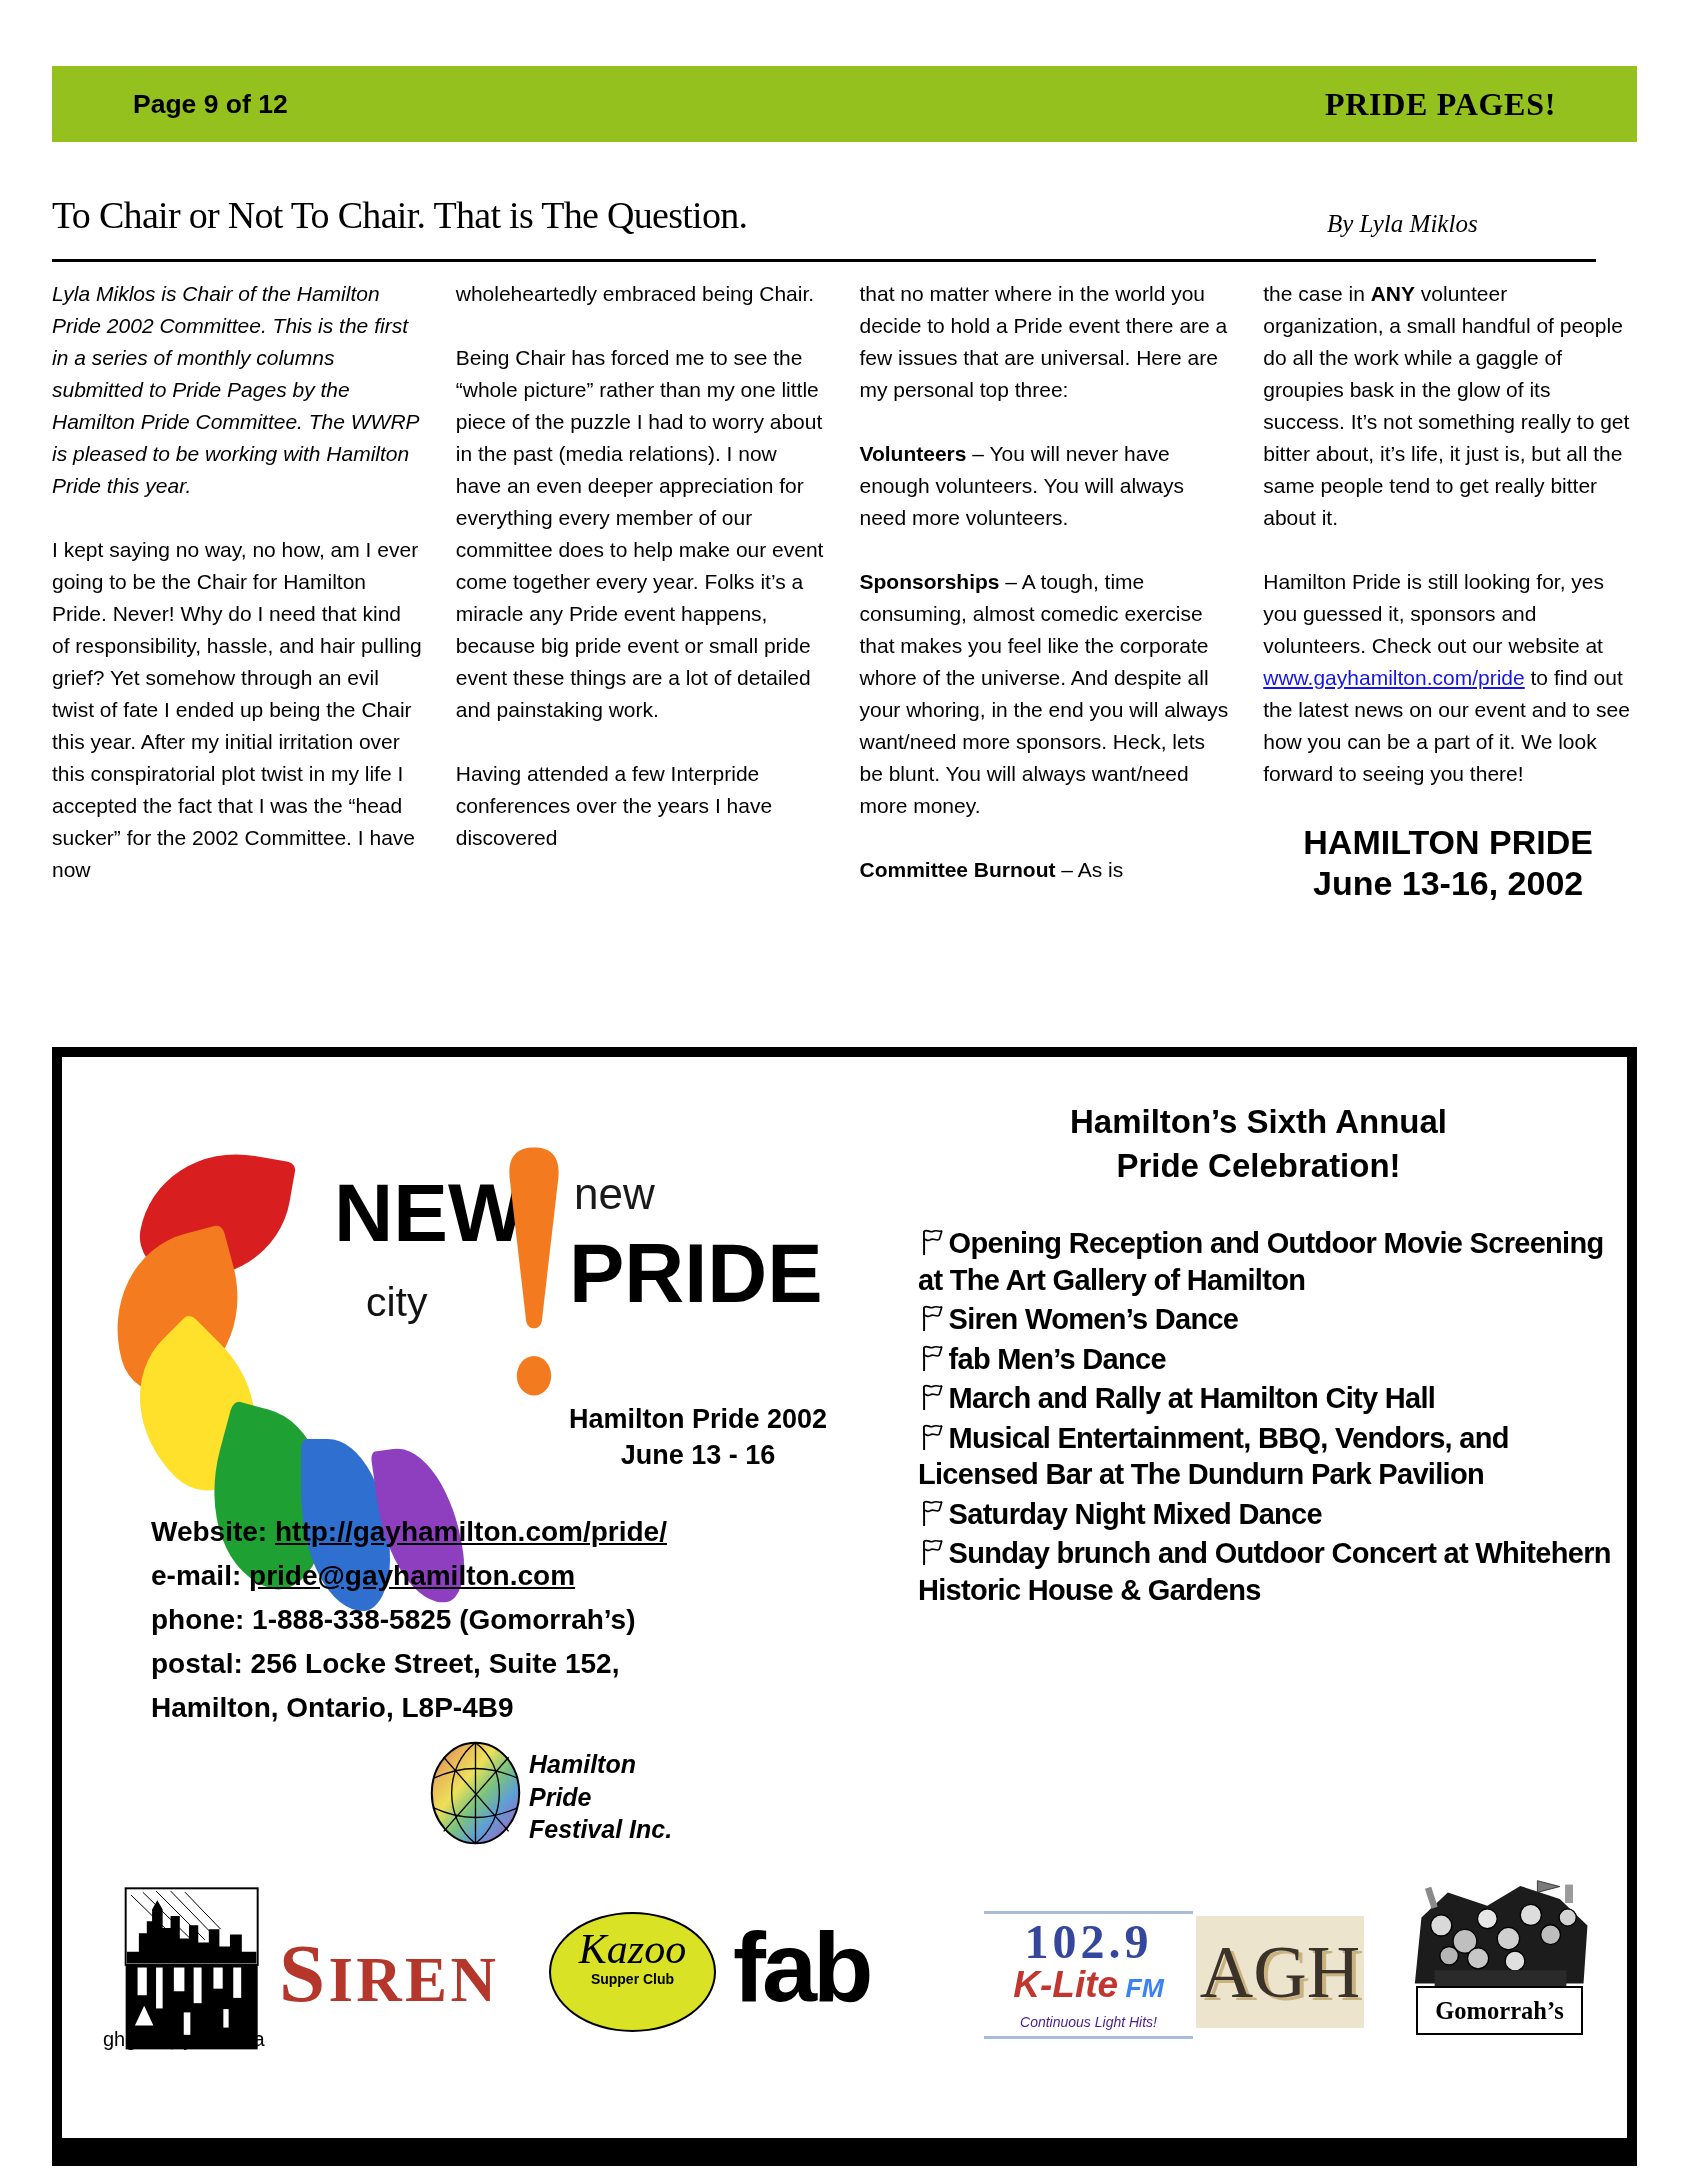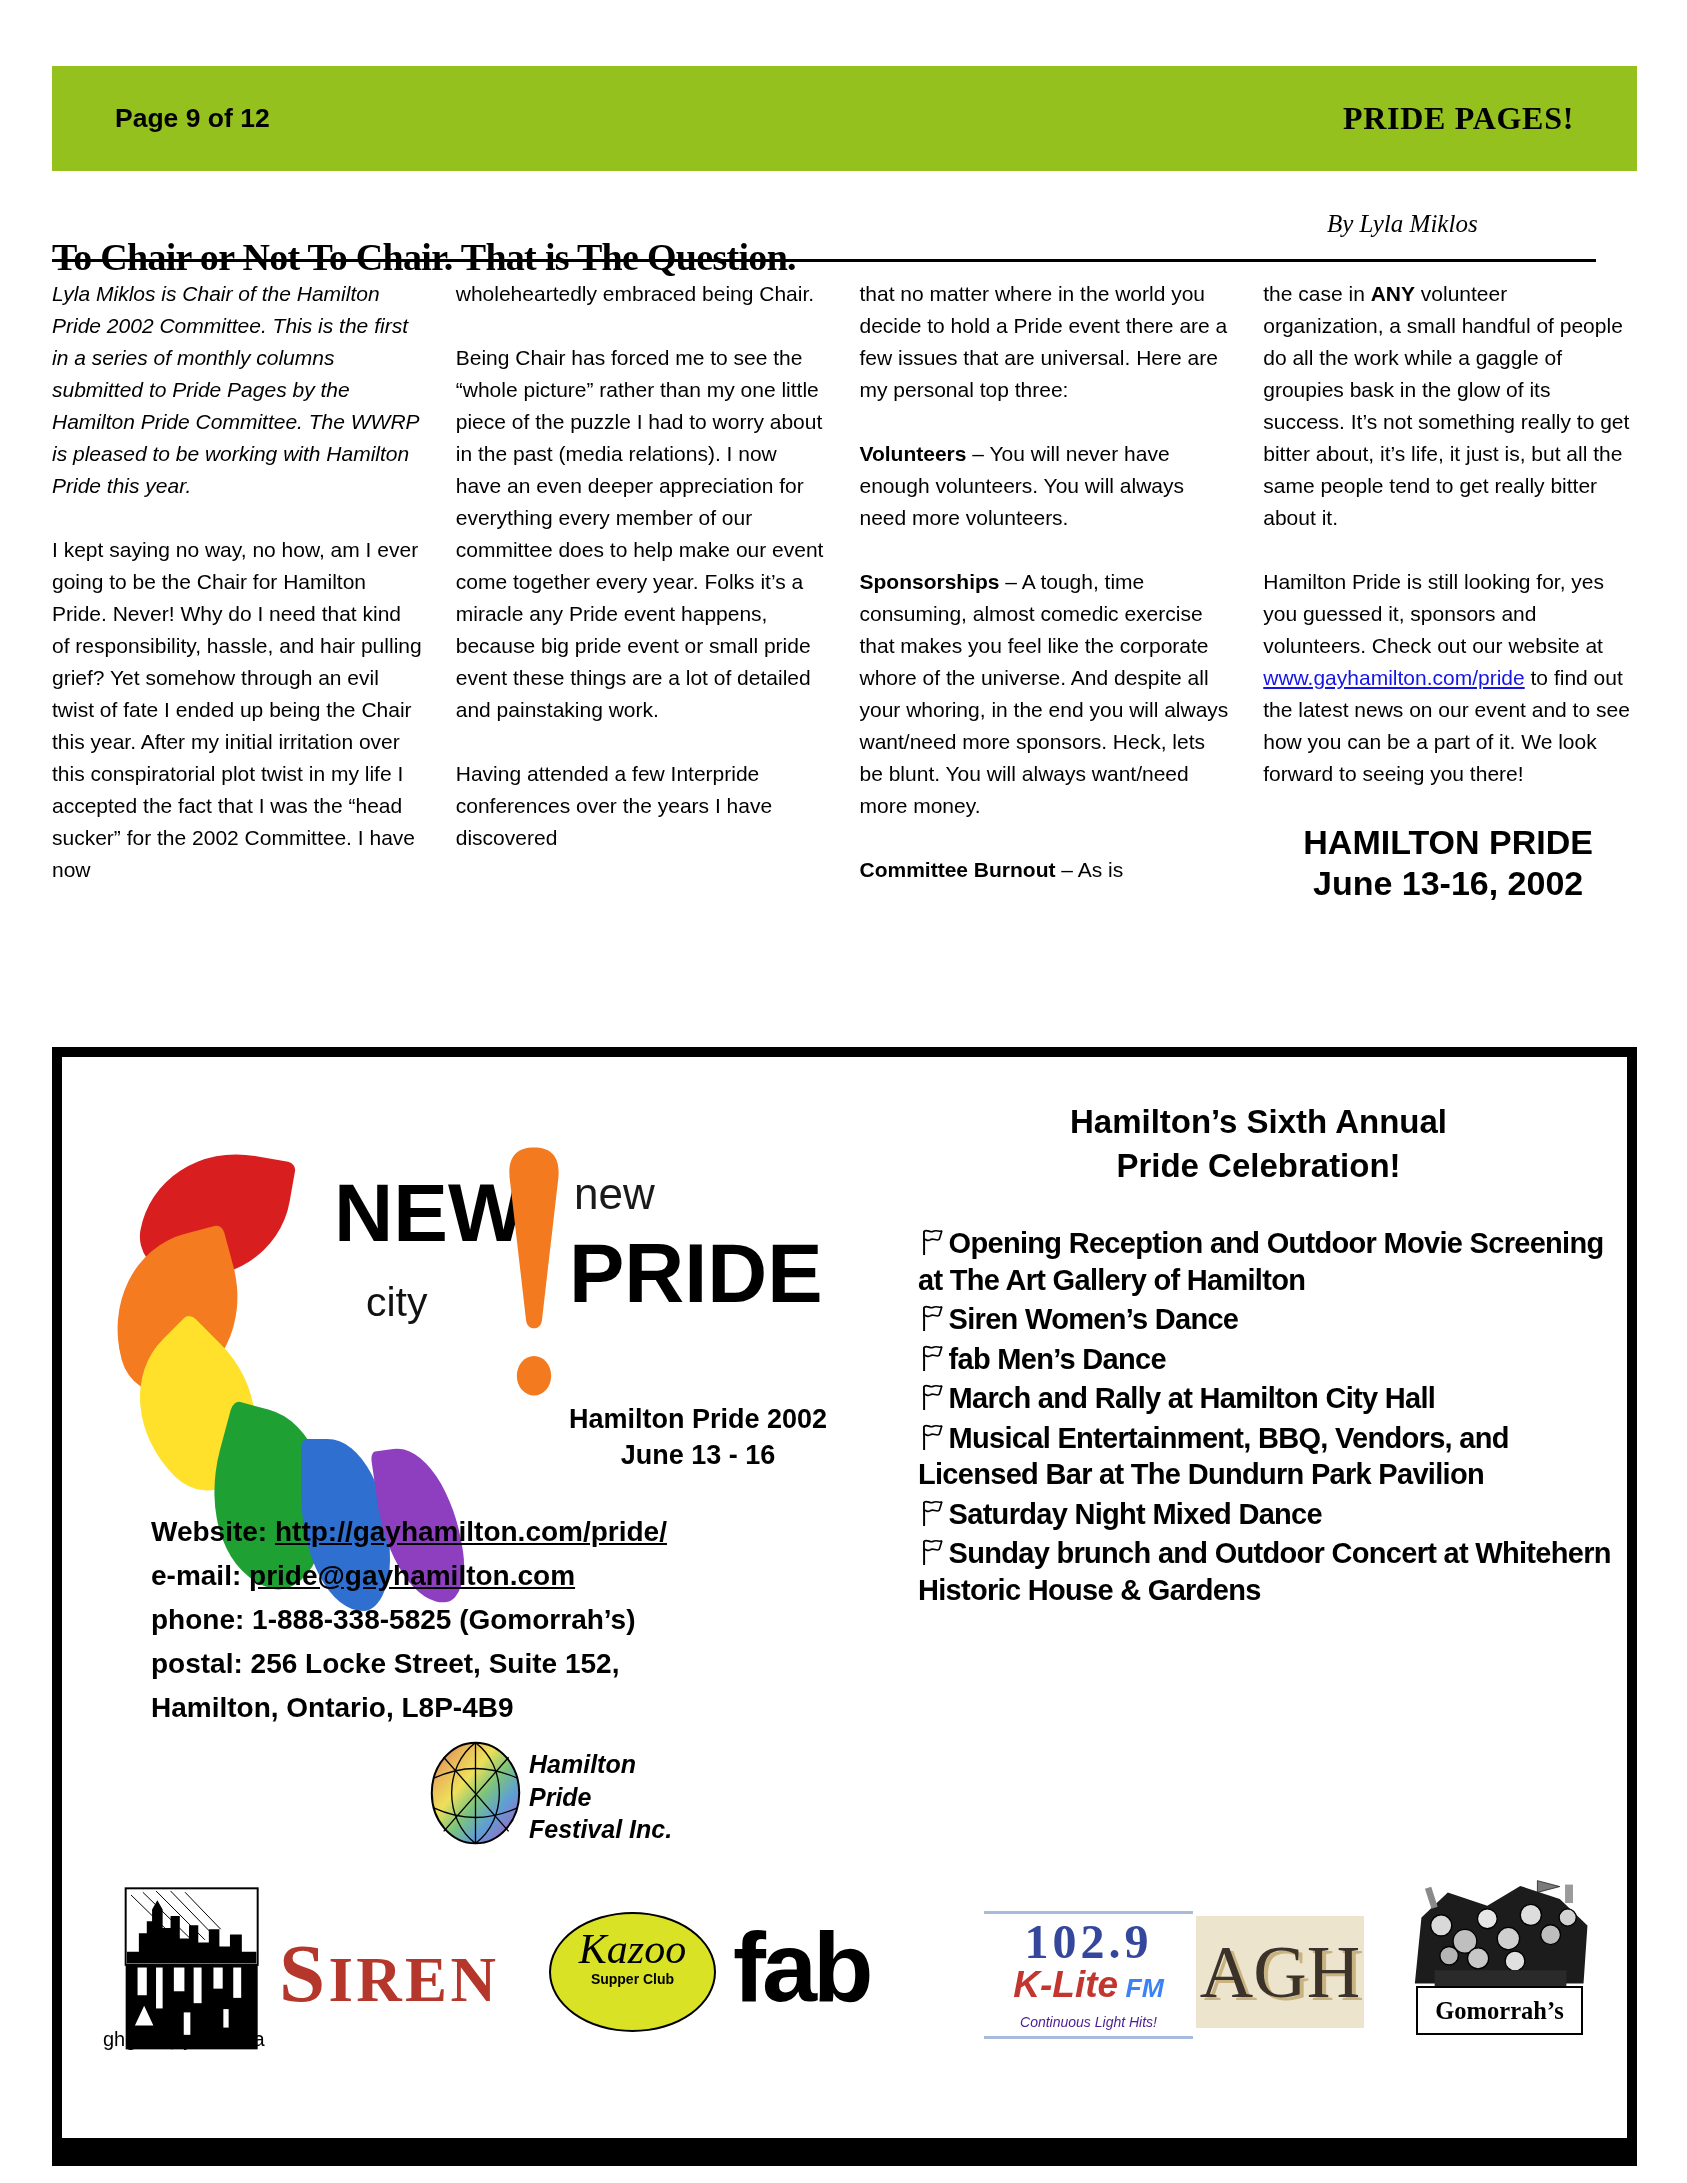--- a/index.html
+++ b/index.html
@@ -1,28 +1,28 @@
 <!DOCTYPE html>
 <html style="font-size:10.6px"><head>
 <meta charset="utf-8">
 <style>
   html,body{margin:0;padding:0;background:#fff;}
   .page{position:relative;width:1687px;height:2183px;background:#fff;overflow:hidden;
         font-family:"Liberation Sans",sans-serif;color:#000;}
 
   
-  .header-bar{position:absolute;left:52px;top:66px;width:1585px;height:105px;
+  .header-bar{position:absolute;left:52px;top:66px;width:1585px;height:76px;
     display:flex;align-items:center;justify-content:space-between;
-    padding:0 63px;box-sizing:border-box;}
+    padding:0 81px;box-sizing:border-box;}
   .page-label{font-size:26.5px;font-weight:bold;}
   .brand{font-family:"Liberation Serif",serif;font-size:32px;font-weight:bold;letter-spacing:0.7px;}
 
   
   .article-title{position:absolute;left:52px;top:193px;font-family:"Liberation Serif",serif;
-    font-size:38px;font-weight:bold;letter-spacing:-0.7px;margin-top:42px;}
+    font-size:38px;font-weight:normal;letter-spacing:-0.7px;}
   .byline{position:absolute;left:1327px;top:210px;font-family:"Liberation Serif",serif;
     font-size:25px;font-style:italic;}
   .title-rule{position:absolute;left:52px;top:259px;width:1544px;height:2.6px;background:#000;}
 
   
   .columns{position:absolute;left:52px;top:278px;width:1581px;display:flex;gap:34px;}
   .col{width:370px;font-size:21px;line-height:32px;}
   .col p{margin:0 0 32px 0;}
   .intro{font-style:italic;}
   .lead{font-weight:bold;}

